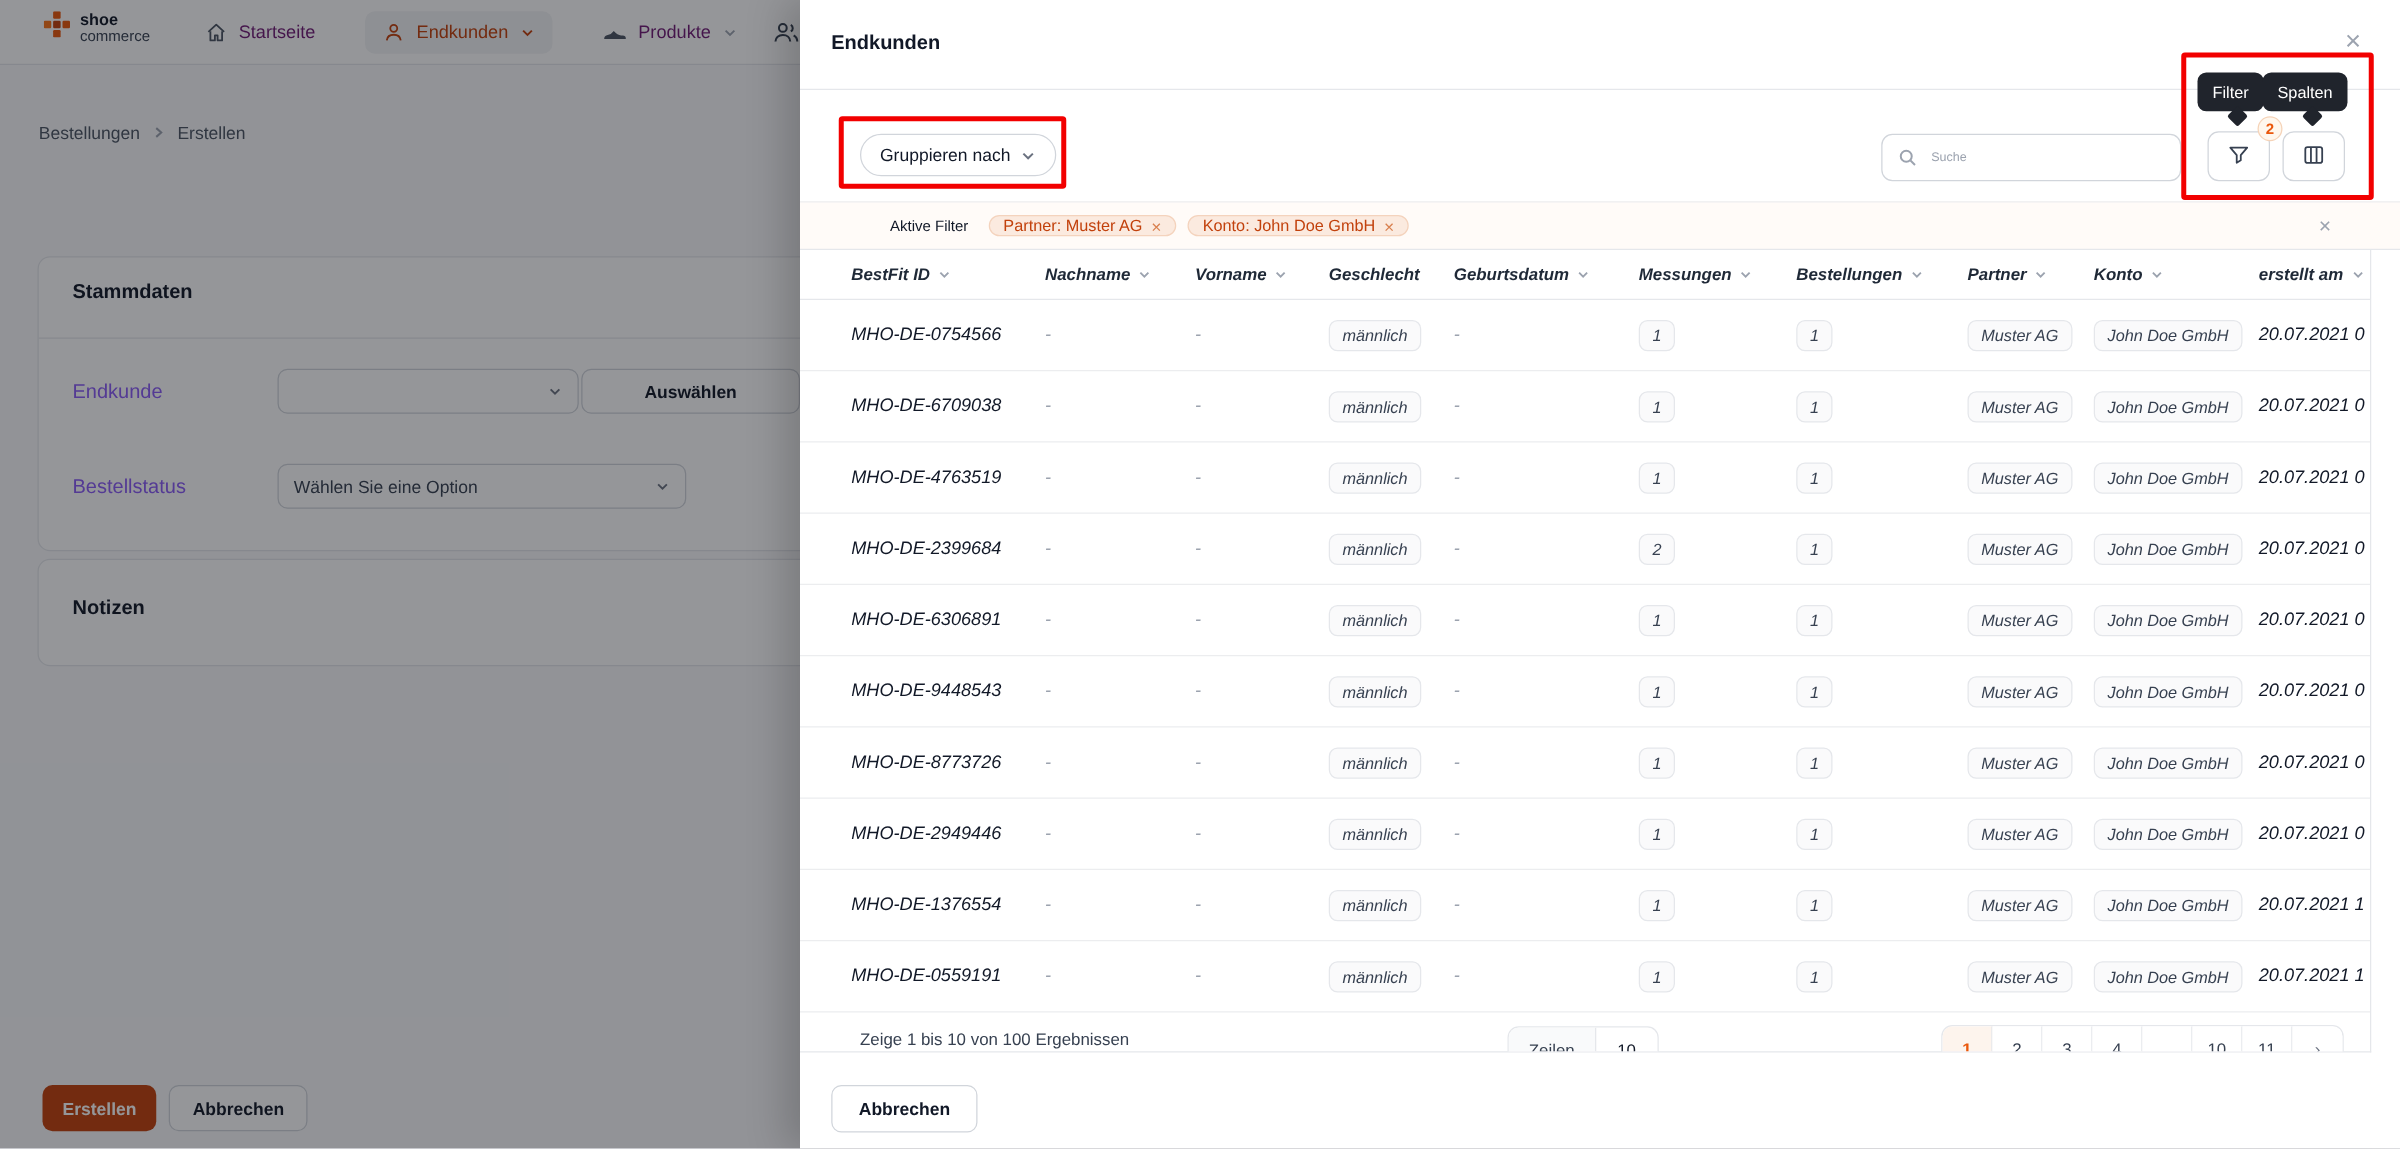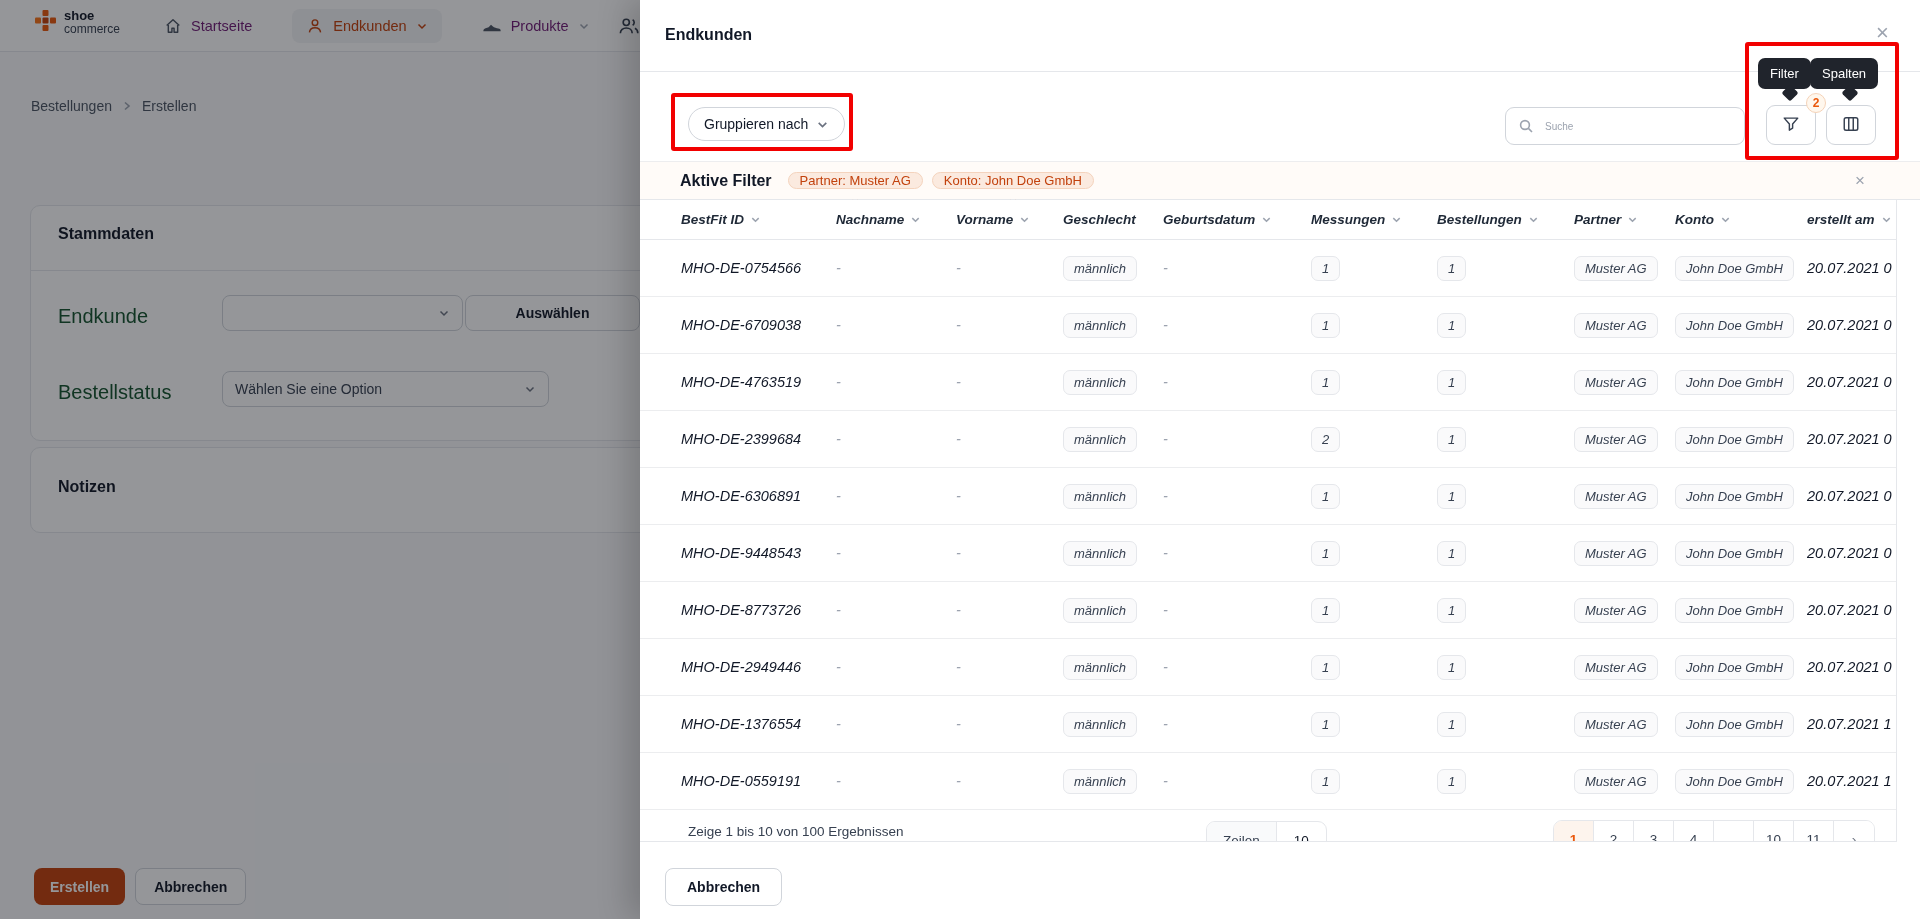--- a/index.html
+++ b/index.html
@@ -21,21 +21,21 @@
   .nav-item.active .nav-ic,.nav-item.active .nav-chev{color:#C2410C;}
   .nav-chev{display:flex;color:#9CA3AF;}
   .nav-partial{position:absolute;left:618px;top:16px;color:#374151;}
   .breadcrumb{position:absolute;left:31px;top:98px;display:flex;align-items:center;gap:10px;font-size:14px;color:#4B5563;}
   .bc-sep{color:#9CA3AF;display:flex;}
   .page-title{position:absolute;left:30px;top:118px;font-size:28px;font-weight:800;color:#111827;letter-spacing:-0.3px;}
   .card{position:absolute;left:30px;width:880px;background:#fff;border:1px solid #E5E7EB;border-radius:10px;}
   .card-stammdaten{top:205px;height:236px;}
   .card-title{position:absolute;left:27px;top:19px;font-size:16px;font-weight:700;color:#111827;}
   .card-div{position:absolute;left:0;top:64px;width:100%;border-top:1px solid #E5E7EB;}
-  .f-label{position:absolute;left:27px;font-size:20px;color:#14532d;}
+  .f-label{position:absolute;left:27px;font-size:16px;color:#8b5cf6;}
   .sel{position:absolute;height:36px;background:#fff;border:1px solid #D1D5DB;border-radius:8px;display:flex;align-items:center;padding:0 12px;font-size:14px;color:#374151;}
   .sel .sel-chev{margin-left:auto;color:#6B7280;display:flex;}
   .btn-outline{display:inline-flex;align-items:center;justify-content:center;height:36px;background:#fff;border:1px solid #D1D5DB;border-radius:8px;font-size:14px;font-weight:600;color:#111827;cursor:pointer;}
   .card-notizen{top:447px;height:86px;}
   .card-notizen .card-title{top:30px;}
   .page-actions{position:absolute;left:34px;top:868px;display:flex;gap:10px;}
   .btn-primary{height:37px;padding:0 16px;background:#C2410C;border:none;border-radius:8px;color:#fff;font-size:14px;font-weight:600;cursor:pointer;font-family:inherit;}
   .page-actions .btn-outline{height:37px;padding:0 18px;}
 
   
@@ -57,23 +57,23 @@
   .columns-btn{left:1186px;}
   .filter-badge{position:absolute;left:1166px;top:93px;width:20px;height:20px;border-radius:50%;background:#FFF7ED;border:1px solid #F5D3B8;color:#EA580C;font-size:12px;font-weight:700;display:flex;align-items:center;justify-content:center;z-index:12;}
   .tooltip{position:absolute;top:58px;height:31px;line-height:31px;padding:0 12px;background:#20242C;color:#fff;font-size:13px;font-weight:500;border-radius:7px;z-index:13;}
   .tooltip:after{content:"";position:absolute;top:29px;width:12px;height:12px;background:#20242C;transform:rotate(45deg);border-radius:2px;}
   .tt-filter{left:1118px;}
   .tt-filter:after{left:26px;}
   .tt-spalten{left:1170px;}
   .tt-spalten:after{left:34px;}
 
   .filter-strip{position:absolute;left:0;top:161px;width:100%;height:39px;background:#FFFBF8;border-top:1px solid #EDEDEF;border-bottom:1px solid #E5E7EB;display:flex;align-items:center;}
-  .af-label{margin-left:40px;font-size:16px;font-weight:700;color:#111827;}
+  .af-label{margin-left:72px;font-size:12px;font-weight:400;color:#111827;}
   .chips{display:flex;gap:9px;margin-left:16px;}
-  .chip{display:flex;align-items:center;gap:7px;height:17px;padding:0 11px;background:#FBEADF;border:1px solid #F4D3BD;border-radius:14px;font-size:13px;color:#C2410C;cursor:pointer;flex-direction:column;}
+  .chip{display:flex;align-items:center;gap:7px;height:17px;padding:0 11px;background:#FBEADF;border:1px solid #F4D3BD;border-radius:14px;font-size:13px;color:#C2410C;cursor:pointer;}
   .chip .chip-x{color:#D9804F;font-size:14px;}
   .clear-x{position:absolute;left:1215px;font-size:17px;color:#9CA3AF;cursor:pointer;}
 
   .tbl-wrap{position:absolute;left:0;top:200px;width:1257px;height:642px;overflow:hidden;border-right:1px solid #E5E7EB;border-bottom:1px solid #E5E7EB;background:#fff;}
   .gridrow{display:grid;grid-template-columns:155px 120px 107px 100px 148px 126px 137px 101px 132px 170px;padding-left:41px;align-items:center;font-style:italic;}
   .thead{height:40px;border-bottom:1px solid #E5E7EB;}
   .th{display:flex;align-items:center;gap:6px;font-size:13.5px;font-weight:700;color:#1F2937;cursor:pointer;white-space:nowrap;}
   .th-chev{display:flex;color:#9CA3AF;}
   .trow{height:57px;border-bottom:1px solid #ECEDEF;cursor:pointer;}
   .td{font-size:14.5px;color:#111827;white-space:nowrap;}

